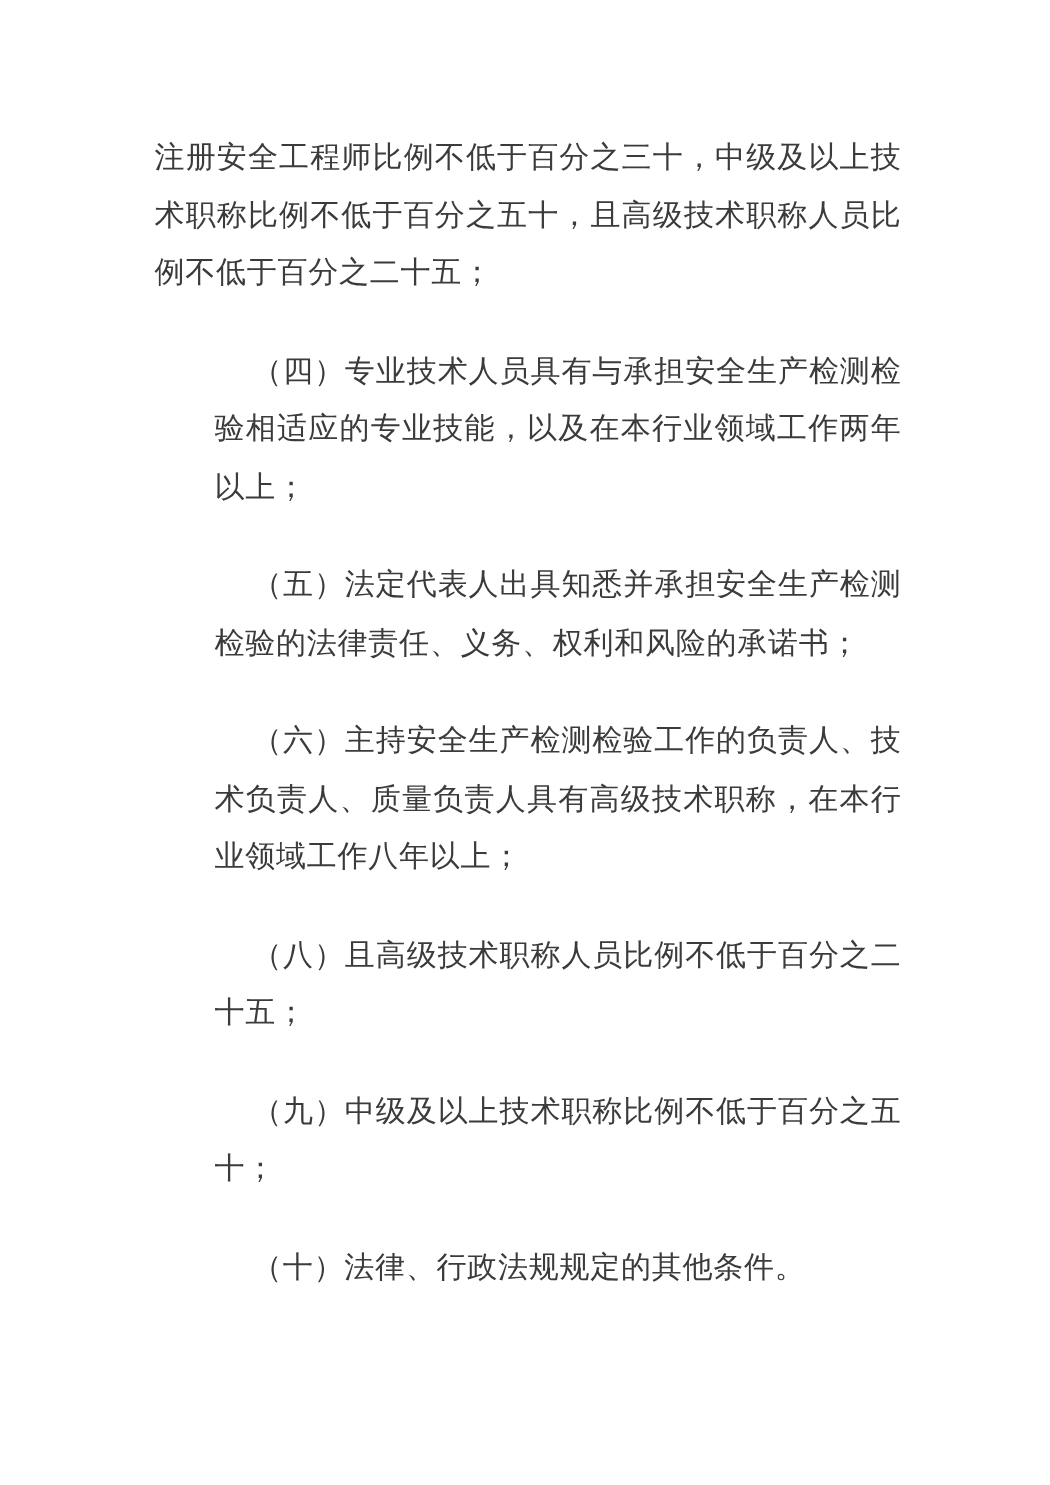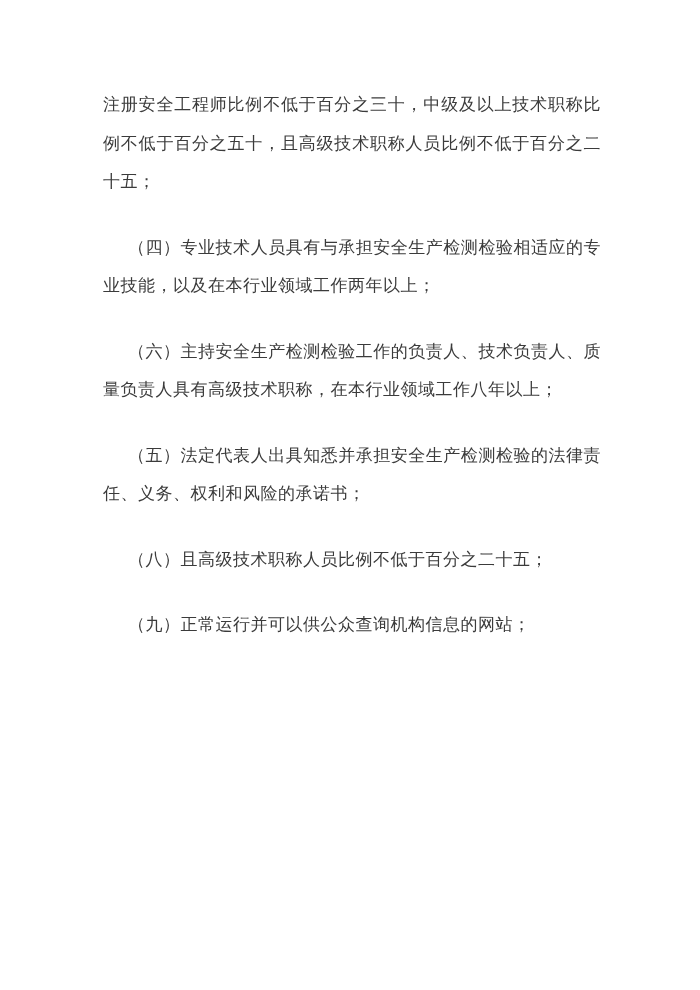--- a/index.html
+++ b/index.html
@@ -14,40 +14,42 @@
     height: 990px;
     background: #ffffff;
     overflow: hidden;
   }
   .text-block {
     position: absolute;
     top: 86px;
     left: 103px;
     width: 498px;
     font-family: "Liberation Serif", "DejaVu Serif", serif;
-    font-size: 17px;
+    font-size: 20px;
     line-height: 38.5px;
     color: #3b3b3b;
     text-align: justify;
     text-justify: inter-ideograph;
     letter-spacing: 0.5px;
   }
   .text-block p {
     margin: 0 0 27px 0;
   }
   .text-block p.indent {
     text-indent: 25px;
+    margin-left: 40px;
   }
 </style>
 </head>
 <body>
 
 <div class="page">
   <div class="text-block">
 
   <p>注册安全工程师比例不低于百分之三十，中级及以上技术职称比例不低于百分之五十，且高级技术职称人员比例不低于百分之二十五；</p>
       <p class="indent">（四）专业技术人员具有与承担安全生产检测检验相适应的专业技能，以及在本行业领域工作两年以上；</p>
+      <p class="indent">（五）法定代表人出具知悉并承担安全生产检测检验的法律责任、义务、权利和风险的承诺书；</p>
       <p class="indent">（六）主持安全生产检测检验工作的负责人、技术负责人、质量负责人具有高级技术职称，在本行业领域工作八年以上；</p>
-      <p class="indent">（五）法定代表人出具知悉并承担安全生产检测检验的法律责任、义务、权利和风险的承诺书；</p>
       <p class="indent">（八）且高级技术职称人员比例不低于百分之二十五；</p>
-      <p class="indent">（九）正常运行并可以供公众查询机构信息的网站；</p>
+      <p class="indent">（九）中级及以上技术职称比例不低于百分之五十；</p>
+      <p class="indent">（十）法律、行政法规规定的其他条件。</p>
     </div>
 </div>
 
 </body></html>

